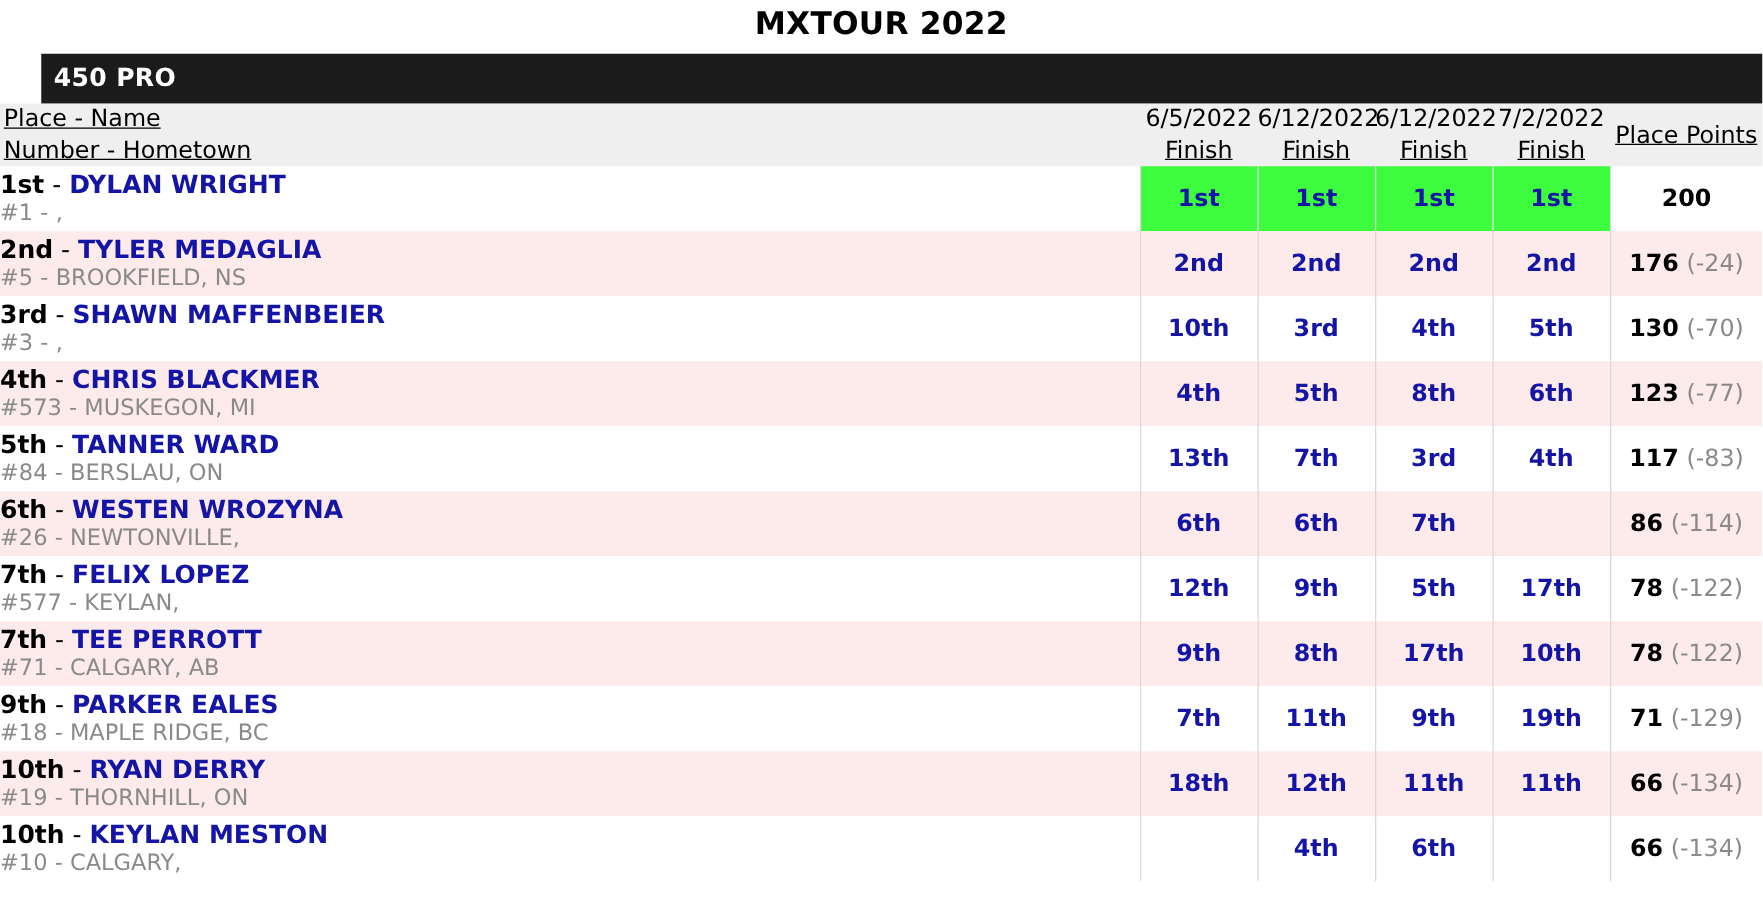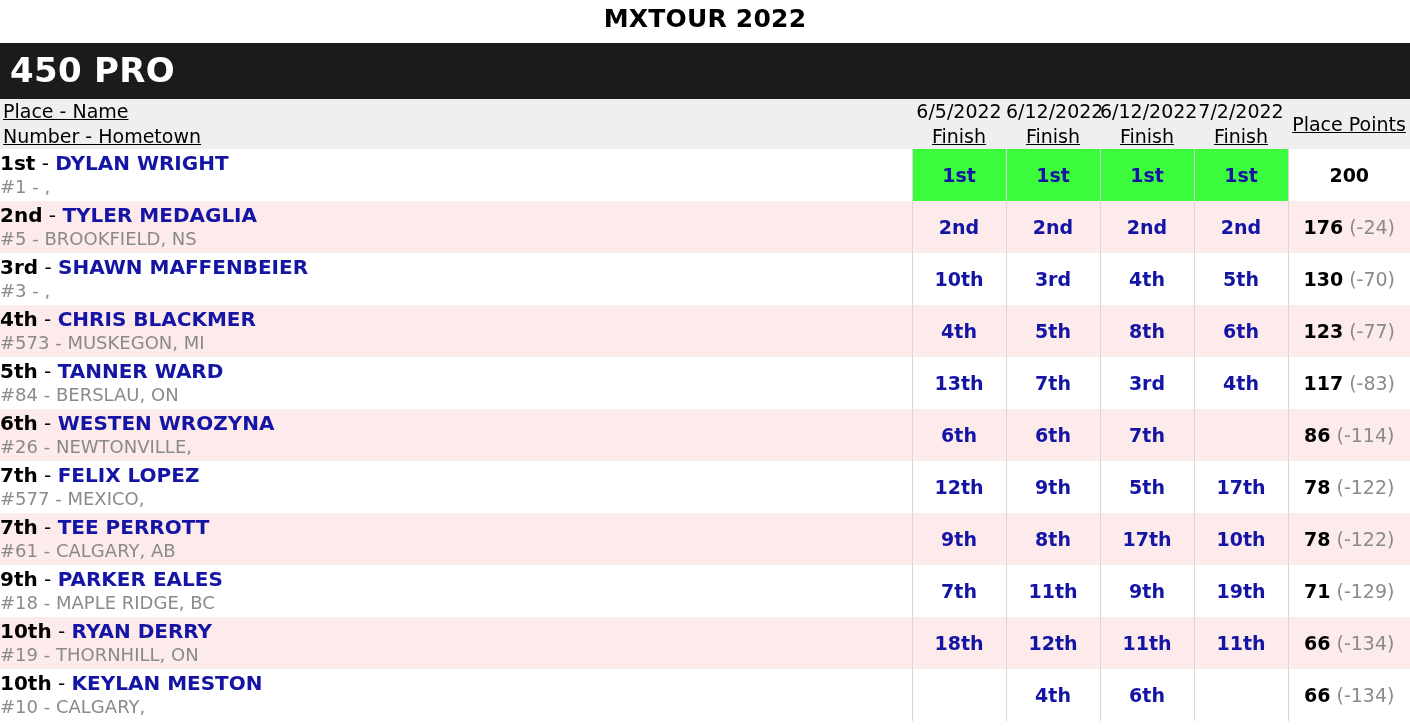--- a/index.html
+++ b/index.html
@@ -16,24 +16,25 @@
     font-size: 25px;
     font-weight: bold;
     color: #000;
     padding: 4px 0 10px 0;
     letter-spacing: 0.2px;
   }
 
   .class-banner {
     background: #1b1b1b;
     color: #ffffff;
-    font-size: 34px;
+    font-size: 20px;
     font-weight: bold;
     padding: 7px 0 9px 10px;
     letter-spacing: 0.3px;
+    margin-left: 33px;
   }
 
   table.standings {
     width: 1410px;
     border-collapse: collapse;
     table-layout: fixed;
   }
 
   table.standings th, table.standings td {
     padding: 0;
@@ -211,32 +212,32 @@
           </td>
           <td class="result">6th</td>
           <td class="result">6th</td>
           <td class="result">7th</td>
           <td class="result"></td>
           <td class="total"><span class="total-points">86</span><span class="total-gap"> (-114)</span></td>
         </tr>
         <tr class="row-odd">
           <td class="rider">
             <div class="rider-line1"><span class="rider-place">7th</span><span class="rider-dash"> - </span><span class="rider-name">FELIX LOPEZ</span></div>
-            <div class="rider-line2"><span>#577</span><span> - </span><span>MEXICO,</span></div>
+            <div class="rider-line2"><span>#577</span><span> - </span><span>KEYLAN,</span></div>
           </td>
           <td class="result">12th</td>
           <td class="result">9th</td>
           <td class="result">5th</td>
           <td class="result">17th</td>
           <td class="total"><span class="total-points">78</span><span class="total-gap"> (-122)</span></td>
         </tr>
         <tr class="row-even">
           <td class="rider">
             <div class="rider-line1"><span class="rider-place">7th</span><span class="rider-dash"> - </span><span class="rider-name">TEE PERROTT</span></div>
-            <div class="rider-line2"><span>#61</span><span> - </span><span>CALGARY, AB</span></div>
+            <div class="rider-line2"><span>#71</span><span> - </span><span>CALGARY, AB</span></div>
           </td>
           <td class="result">9th</td>
           <td class="result">8th</td>
           <td class="result">17th</td>
           <td class="result">10th</td>
           <td class="total"><span class="total-points">78</span><span class="total-gap"> (-122)</span></td>
         </tr>
         <tr class="row-odd">
           <td class="rider">
             <div class="rider-line1"><span class="rider-place">9th</span><span class="rider-dash"> - </span><span class="rider-name">PARKER EALES</span></div>

